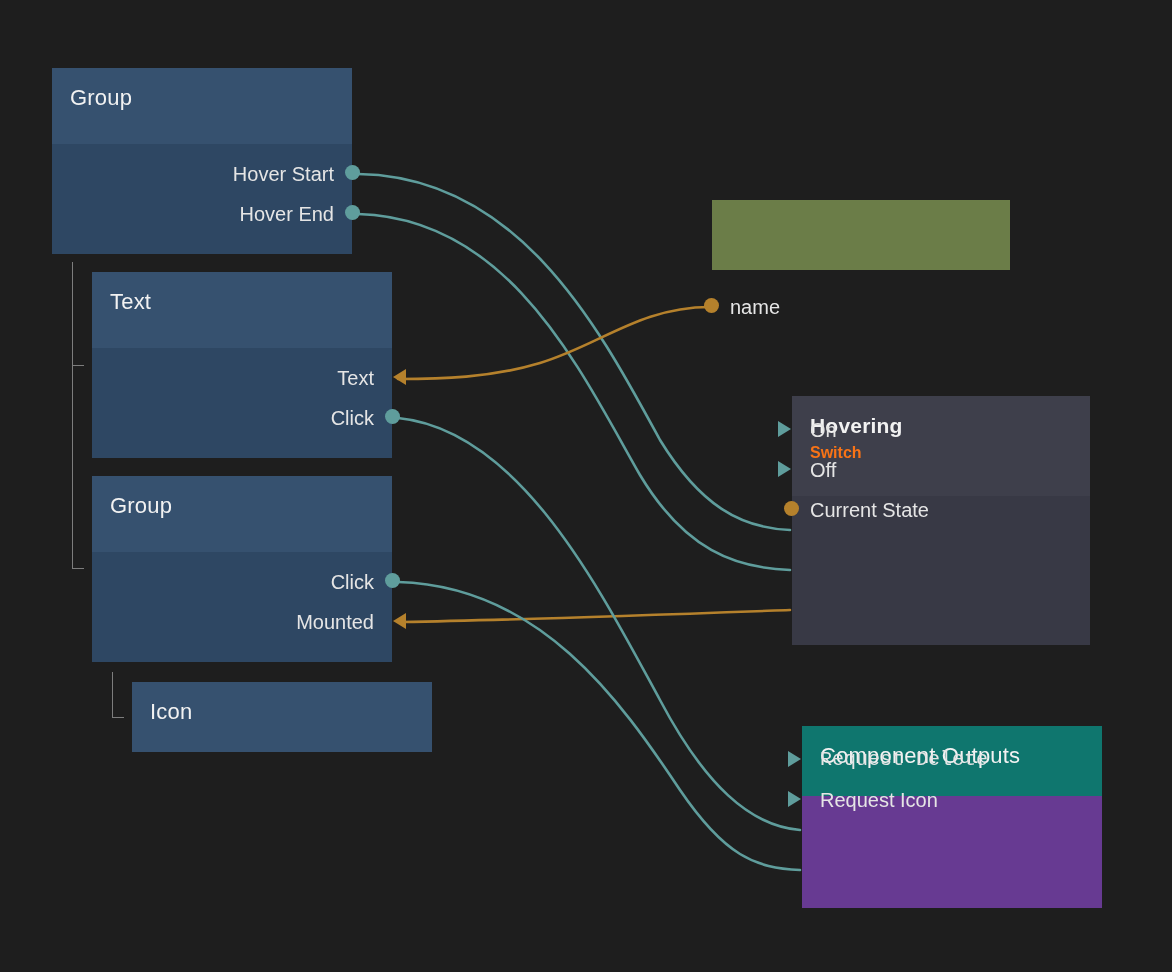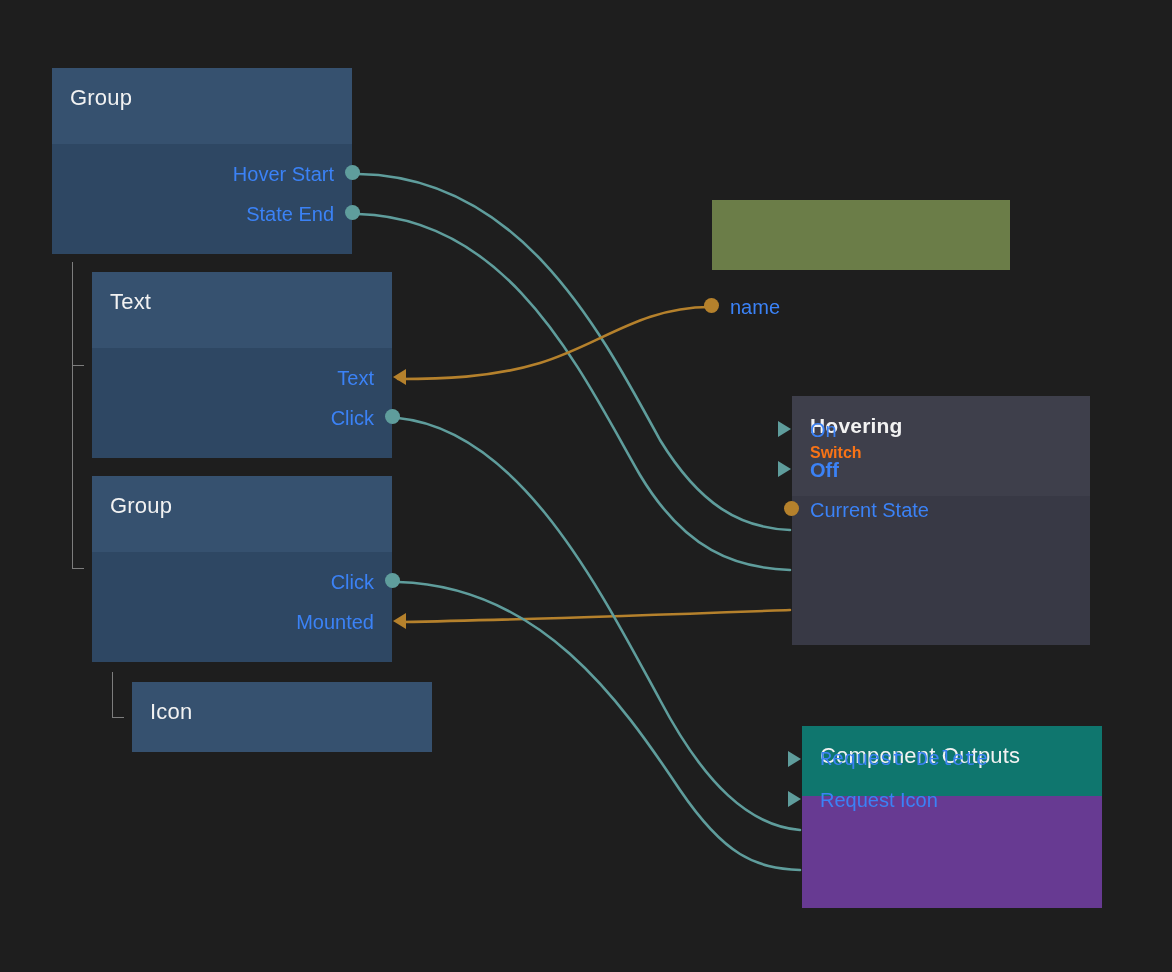--- a/index.html
+++ b/index.html
@@ -52,21 +52,21 @@
   }
   .node-body {
     box-sizing: border-box;
     position: relative;
   }
   .port {
     position: absolute;
     height: 26px;
     line-height: 26px;
     font-size: 20px;
-    color: #3b82f6;
+    color: #e5e5e5;
     white-space: nowrap;
   }
   .port.out { right: 18px; text-align: right; }
   .port.in  { left: 18px;  text-align: left;  }
 
   
   .n-blue  .node-header { background: #36516f; }
   .n-blue  .node-body   { background: #2e4763; }
   .n-blue-solid         { background: #d946ef; }
 
@@ -123,21 +123,21 @@
     </svg>
 
   <div id="node-layer">
       <div class="node n-blue" style="left: 52px; top: 68px; width: 300px; height: 186px;">
         <div class="node-header" style="height: 76px;">
           <div class="node-title">Group</div>
         </div>
         <div class="node-body" style="height: 110px;"></div>
         <div class="port out" style="top: 93px;">Hover Start</div>
         <div style="position: absolute; top: 97px; z-index: 12; left: 293px; width: 15px; height: 15px; border-radius: 50%; background: rgb(95, 157, 156);"></div>
-        <div class="port out" style="top: 133px;">State End</div>
+        <div class="port out" style="top: 133px;">Hover End</div>
         <div style="position: absolute; top: 137px; z-index: 12; left: 293px; width: 15px; height: 15px; border-radius: 50%; background: rgb(95, 157, 156);"></div>
       </div>
       <div class="node n-blue" style="left: 92px; top: 272px; width: 300px; height: 186px;">
         <div class="node-header" style="height: 76px;">
           <div class="node-title">Text</div>
         </div>
         <div class="node-body" style="height: 110px;"></div>
         <div class="port out" style="top: 93px;">Text</div>
         <div style="position: absolute; top: 97px; z-index: 12; left: 301px; width: 0px; height: 0px; border-top: 8px solid transparent; border-bottom: 8px solid transparent; border-right: 13px solid rgb(181, 129, 44);"></div>
         <div class="port out" style="top: 133px;">Click</div>
@@ -164,21 +164,21 @@
         <div style="position: absolute; top: 98px; z-index: 12; left: -8px; width: 15px; height: 15px; border-radius: 50%; background: rgb(181, 129, 44);"></div>
       </div>
       <div class="node n-gray" style="left: 792px; top: 396px; width: 298px; height: 249px;">
         <div class="node-header" style="height: 100px;">
           <div class="node-title bold">Hovering</div>
           <div class="node-subtitle">Switch</div>
         </div>
         <div class="node-body" style="height: 149px;"></div>
         <div class="port in" style="top: 21px;">On</div>
         <div style="position: absolute; top: 25px; z-index: 12; left: -14px; width: 0px; height: 0px; border-top: 8px solid transparent; border-bottom: 8px solid transparent; border-left: 13px solid rgb(95, 157, 156);"></div>
-        <div class="port in" style="top: 61px; font-weight: bold;">Off</div>
+        <div class="port in" style="top: 61px;">Off</div>
         <div style="position: absolute; top: 65px; z-index: 12; left: -14px; width: 0px; height: 0px; border-top: 8px solid transparent; border-bottom: 8px solid transparent; border-left: 13px solid rgb(95, 157, 156);"></div>
         <div class="port in" style="top: 101px;">Current State</div>
         <div style="position: absolute; top: 105px; z-index: 12; left: -8px; width: 15px; height: 15px; border-radius: 50%; background: rgb(181, 129, 44);"></div>
       </div>
       <div class="node n-purple" style="left: 802px; top: 726px; width: 300px; height: 182px;">
         <div class="node-header" style="height: 70px;">
           <div class="node-title">Component Outputs</div>
         </div>
         <div class="node-body" style="height: 112px;"></div>
         <div class="port in" style="top: 21px; font-family: Liberation Mono, monospace;">Request Delete</div>

